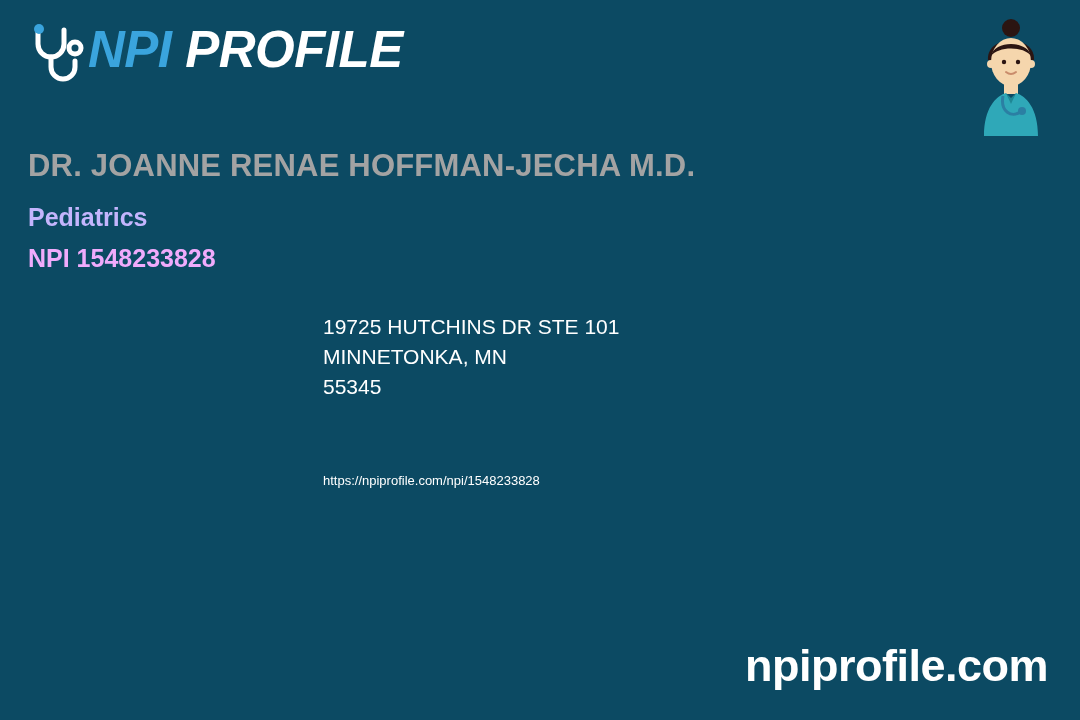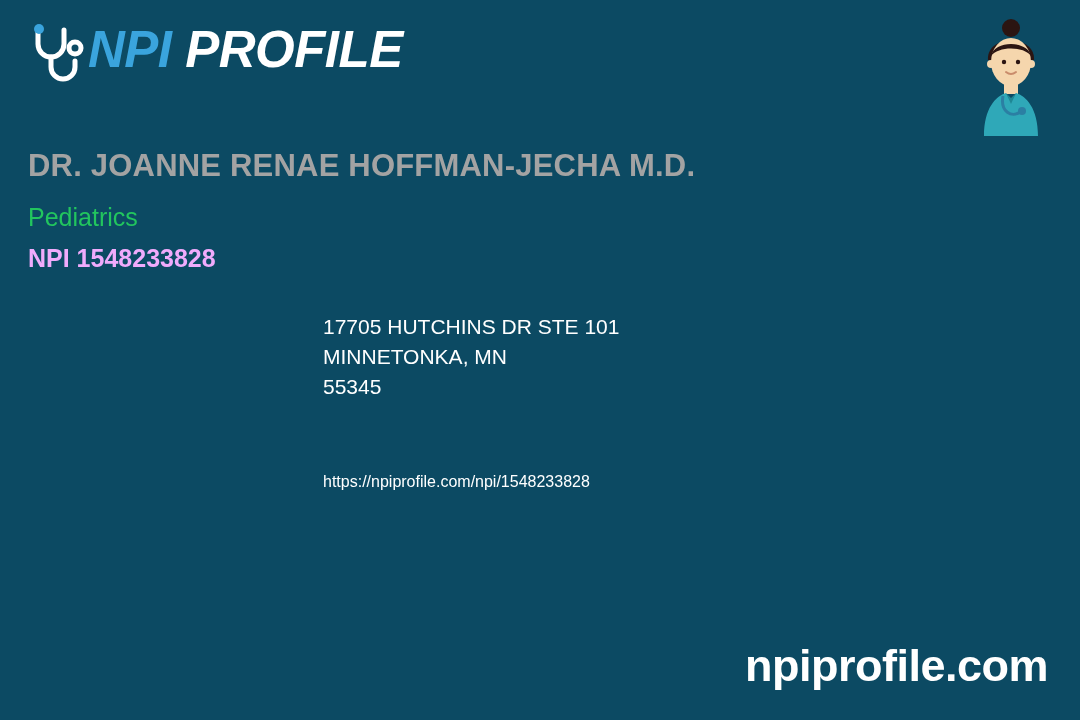--- a/index.html
+++ b/index.html
@@ -64,22 +64,22 @@
     font-weight: bold;
     color: #a3a3a3;
     letter-spacing: 0.2px;
     white-space: nowrap;
   }
   .specialty {
     position: absolute;
     left: 28px;
     top: 203px;
     font-size: 25px;
-    font-weight: normal;
-    color: #22c55e;
+    font-weight: bold;
+    color: #c4b5fd;
   }
   .npi-number {
     position: absolute;
     left: 28px;
     top: 244px;
     font-size: 25px;
     font-weight: bold;
     color: #f0abfc;
   }
 
@@ -92,21 +92,21 @@
   }
   .address-block .line {
     font-size: 21px;
     line-height: 30px;
     white-space: nowrap;
   }
   .url-line {
     position: absolute;
     left: 323px;
     top: 473px;
-    font-size: 16px;
+    font-size: 13px;
     color: #ffffff;
     white-space: nowrap;
   }
 
   
   .footer-domain {
     position: absolute;
     right: 32px;
     bottom: 28px;
     font-size: 45px;
@@ -160,21 +160,21 @@
       <path d="M33 80 C30 96 42 102 50 96" fill="none" stroke="#2b7fa3" stroke-width="3"></path>
       <circle cx="52" cy="95" r="4" fill="#2b7fa3"></circle>
     </svg>
   </div>
 
   <div class="doctor-name">DR. JOANNE RENAE HOFFMAN-JECHA M.D.</div>
   <div class="specialty">Pediatrics</div>
   <div class="npi-number">NPI 1548233828</div>
 
   <div class="address-block">
-    <div class="line">17705 HUTCHINS DR STE 101</div>
+    <div class="line">19725 HUTCHINS DR STE 101</div>
     <div class="line">MINNETONKA, MN</div>
     <div class="line">55345</div>
   </div>
 
   <div class="url-line">https://npiprofile.com/npi/1548233828</div>
 
   <div class="footer-domain">npiprofile.com</div>
 </div>
 
 </body></html>

